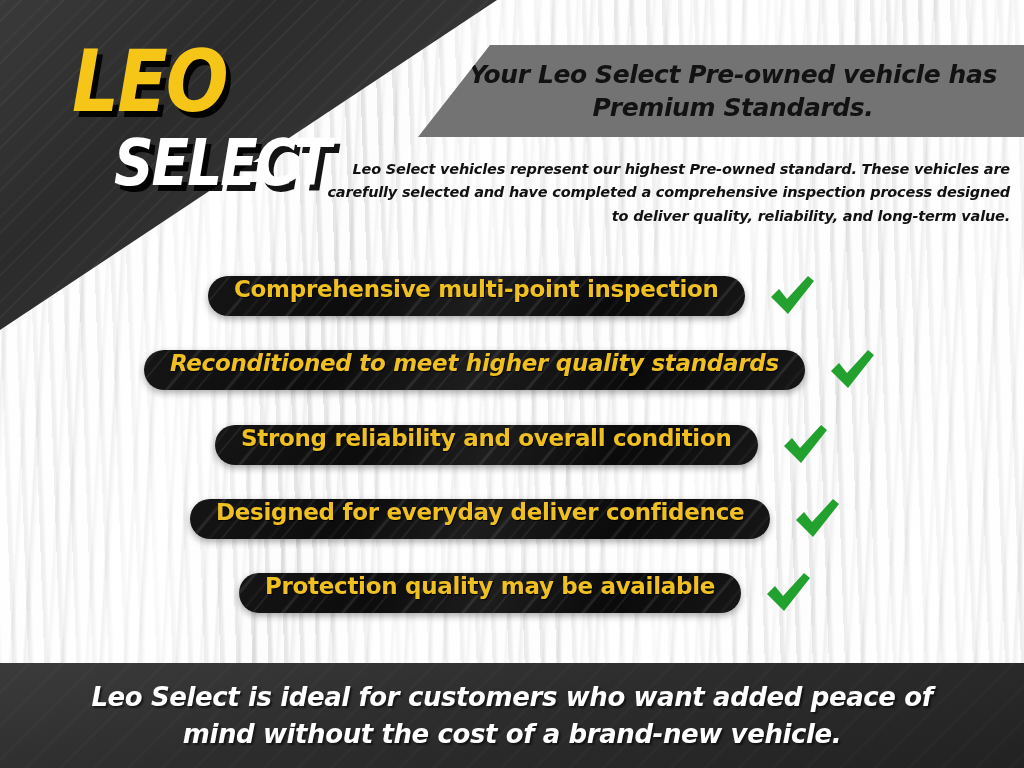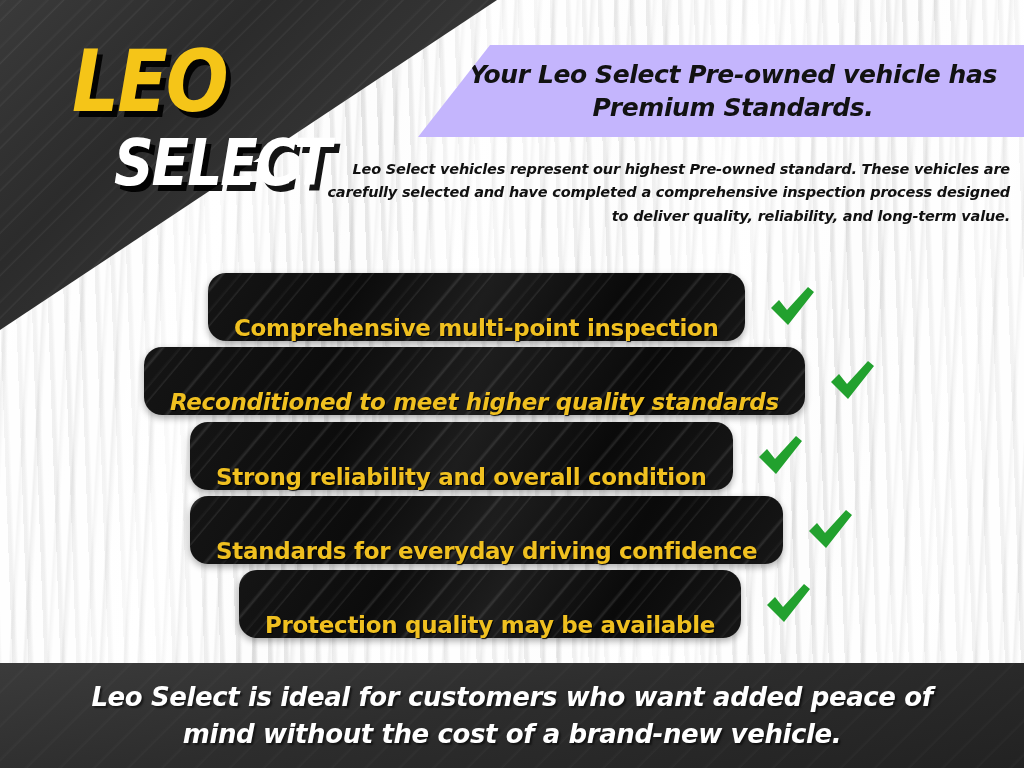--- a/index.html
+++ b/index.html
@@ -116,21 +116,21 @@
     transform-origin: left top;
   }
 
   
   .headline-banner {
     position: absolute;
     left: 404px;
     top: 45px;
     width: 620px;
     height: 92px;
-    background: #c4b5fd;
+    background: #737373;
     clip-path: polygon(86px 0, 620px 0, 620px 92px, 14px 92px);
     display: flex;
     align-items: center;
     justify-content: flex-end;
   }
   .headline-text {
     font-family: "DejaVu Sans", sans-serif;
     font-weight: bold;
     font-style: italic;
     font-size: 25px;
@@ -159,24 +159,24 @@
   }
 
   
   .feature-row {
     position: absolute;
     display: flex;
     align-items: center;
   }
   .feature-pill {
     position: relative;
-    height: 68px;
-    border-radius: 18px;
+    height: 40px;
+    border-radius: 26px;
     display: flex;
-    align-items: flex-end;
+    align-items: flex-start;
     justify-content: center;
     padding: 0 26px;
     box-shadow: 0 3px 7px rgba(0,0,0,0.33);
     background:
       repeating-linear-gradient(
         -50deg,
         rgba(255,255,255,0.00) 0px,
         rgba(255,255,255,0.00) 5px,
         rgba(255,255,255,0.085) 6px,
         rgba(255,255,255,0.00) 8px,
@@ -269,32 +269,32 @@
 
   <div class="feature-row" style="left:144px; top:347px;font-style:italic;">
     <div class="feature-pill">
       <span class="feature-label">Reconditioned to meet higher quality standards</span>
     </div>
     <svg class="check-icon" width="50" height="46" viewBox="0 0 50 46">
       <path d="M4 24 L12 16 L20 26 L41 3 L47 8 L21 41 Z" fill="#22A12E"></path>
     </svg>
   </div>
 
-  <div class="feature-row" style="left:190px; top:422px;">
+  <div class="feature-row" style="left:215px; top:422px;">
     <div class="feature-pill">
       <span class="feature-label">Strong reliability and overall condition</span>
     </div>
     <svg class="check-icon" width="50" height="46" viewBox="0 0 50 46">
       <path d="M4 24 L12 16 L20 26 L41 3 L47 8 L21 41 Z" fill="#22A12E"></path>
     </svg>
   </div>
 
   <div class="feature-row" style="left:190px; top:496px;">
     <div class="feature-pill">
-      <span class="feature-label">Standards for everyday driving confidence</span>
+      <span class="feature-label">Designed for everyday deliver confidence</span>
     </div>
     <svg class="check-icon" width="50" height="46" viewBox="0 0 50 46">
       <path d="M4 24 L12 16 L20 26 L41 3 L47 8 L21 41 Z" fill="#22A12E"></path>
     </svg>
   </div>
 
   <div class="feature-row" style="left:239px; top:570px;">
     <div class="feature-pill">
       <span class="feature-label">Protection quality may be available</span>
     </div>

